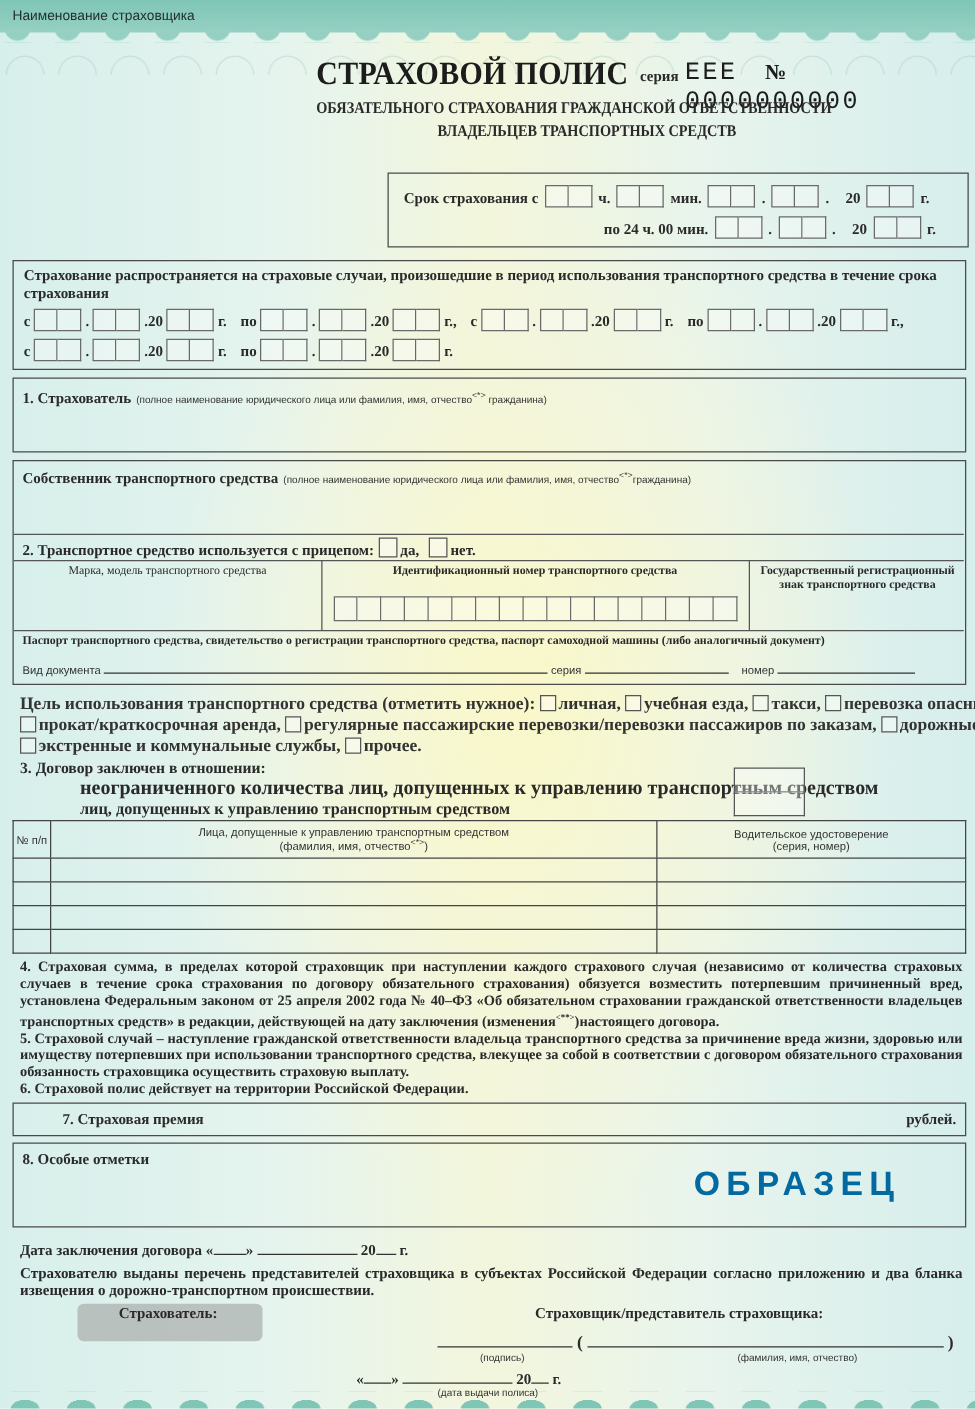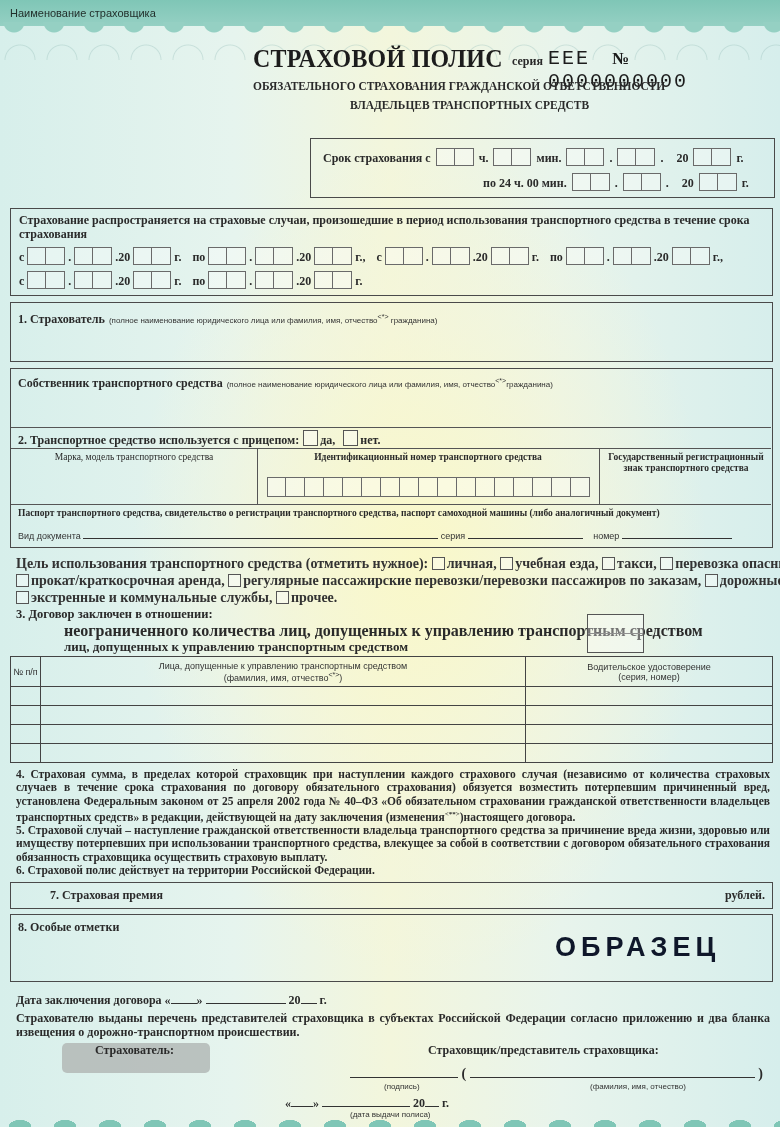--- a/index.html
+++ b/index.html
@@ -71,21 +71,21 @@
   .cb { display: inline-block; width: 13px; height: 13px; border: 1px solid #555; background: rgba(255,255,255,0.4); vertical-align: -2px; margin-right: 2px; }
 
   table.drivers { border-collapse: collapse; width: 763px; }
   table.drivers td, table.drivers th { border: 1px solid #444; font-family: "Liberation Sans", sans-serif; font-size: 9px; font-weight: normal; text-align: center; color: #333; }
   table.drivers tr.data td { height: 19px; }
 
   .clauses { left: 16px; top: 768px; width: 754px; font-size: 11.5px; font-weight: bold; line-height: 13.3px; text-align: justify; color: #2a2a2a; }
 
   .premium-box { left: 10px; top: 882px; width: 763px; height: 27px; }
   .notes-box { left: 10px; top: 914px; width: 763px; height: 68px; }
-  .stamp { left: 555px; top: 932px; font-family: "Liberation Sans", sans-serif; font-weight: bold; font-size: 27px; letter-spacing: 5px; color: #0f172a; }
+  .stamp { left: 555px; top: 932px; font-family: "Liberation Sans", sans-serif; font-weight: bold; font-size: 27px; letter-spacing: 5px; color: #0369a1; }
 
   .sig-grey { left: 62px; top: 1043px; width: 148px; height: 30px; background: #b3b8b6; border-radius: 5px; opacity: 0.85; }
   .italic-b { font-weight: bold; font-size: 12px; }
 </style>
 </head>
 <body>
 
 <div class="abs top-band"></div>
 <div class="abs top-scallop"></div>
 <div class="abs guilloche"></div>

